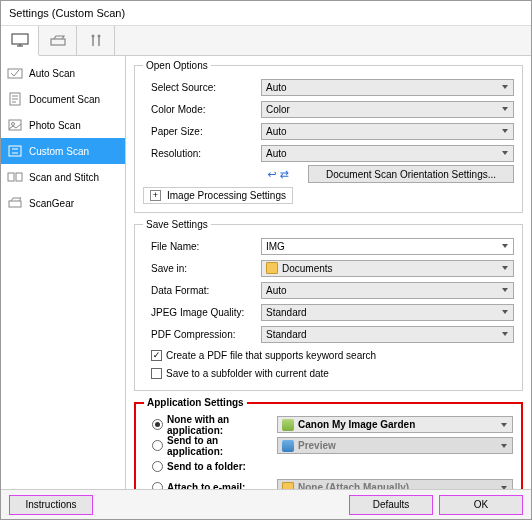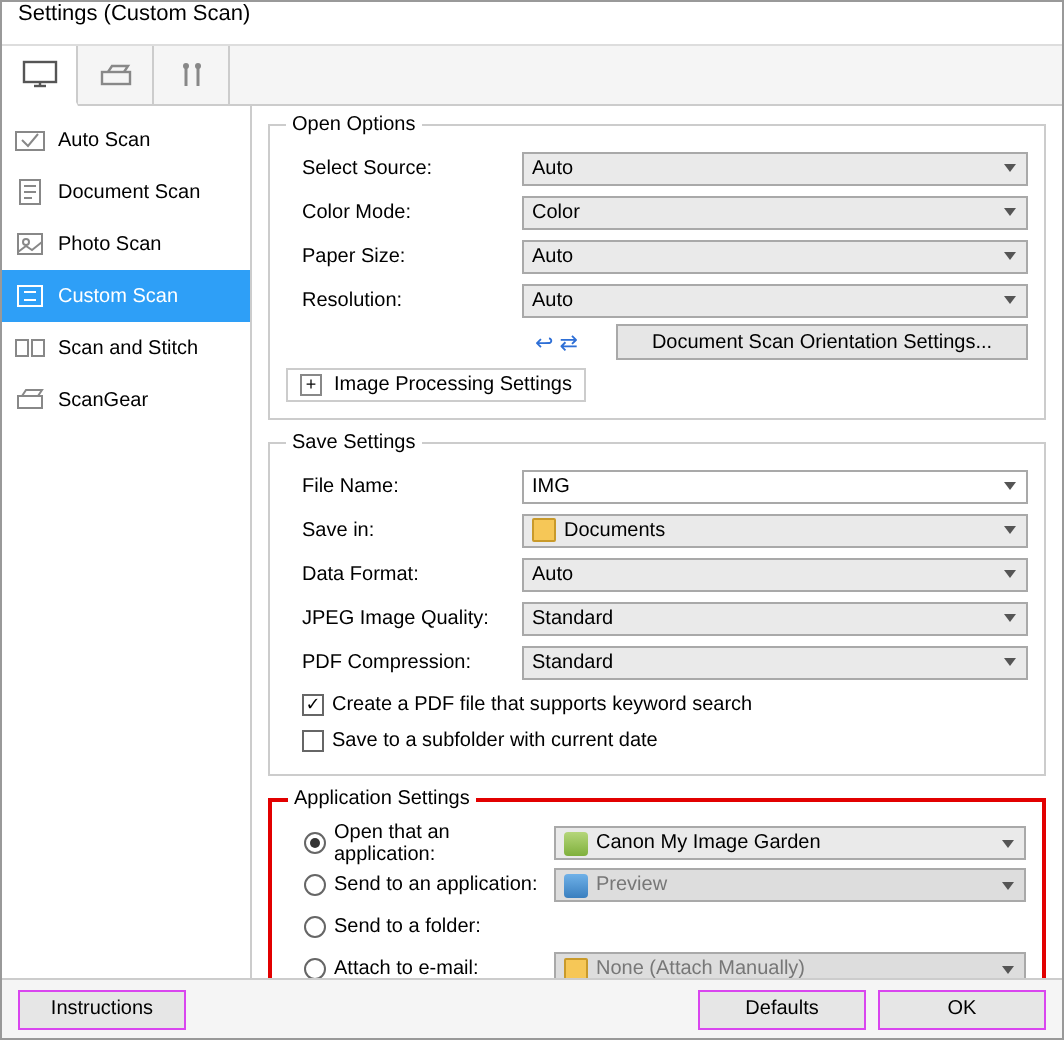--- a/index.html
+++ b/index.html
@@ -13,22 +13,23 @@
   .window {
     width: 532px;
     height: 520px;
     border: 1px solid #999;
     background: #fff;
     display: flex;
     flex-direction: column;
   }
   .titlebar {
     height: 22px;
-    padding: 0 8px;
-    display: flex;
+    padding: 12px 8px;
+    display: flex;
+    align-items: center;
     font-size: 11px;
     border-bottom: 1px solid #ddd;
   }
   .top-tabs {
     height: 30px;
     display: flex;
     align-items: stretch;
     border-bottom: 1px solid #ccc;
     background: #f5f5f5;
   }
@@ -85,20 +86,21 @@
     padding: 4px 8px 4px 8px;
     font-size: 10px;
   }
   fieldset {
     border: 1px solid #ccc;
     margin: 0 0 6px 0;
     padding: 6px 8px 8px 8px;
   }
   fieldset.highlight {
     border: 2px solid #e20000;
+    font-weight: bold;
   }
   legend {
     padding: 0 3px;
     font-size: 10px;
   }
   .row {
     display: flex;
     align-items: center;
     height: 20px;
     margin-bottom: 2px;
@@ -430,21 +432,21 @@
         <div class="checkbox-row">
           <span class="checkbox"></span>
           <span>Save to a subfolder with current date</span>
         </div>
       </fieldset>
 
       <fieldset class="highlight">
         <legend>Application Settings</legend>
         <div class="radio-row">
           <span class="radio checked"></span>
-          <span class="radio-label">Open that an application:</span>
+          <span class="radio-label">None with an application:</span>
           <div class="combo">
               <span class="mini-icon app-icon"></span>
               <span>Canon My Image Garden</span>
             </div>
         </div>
         <div class="radio-row">
           <span class="radio"></span>
           <span class="radio-label">Send to an application:</span>
           <div class="combo disabled">
               <span class="mini-icon preview-icon"></span>

